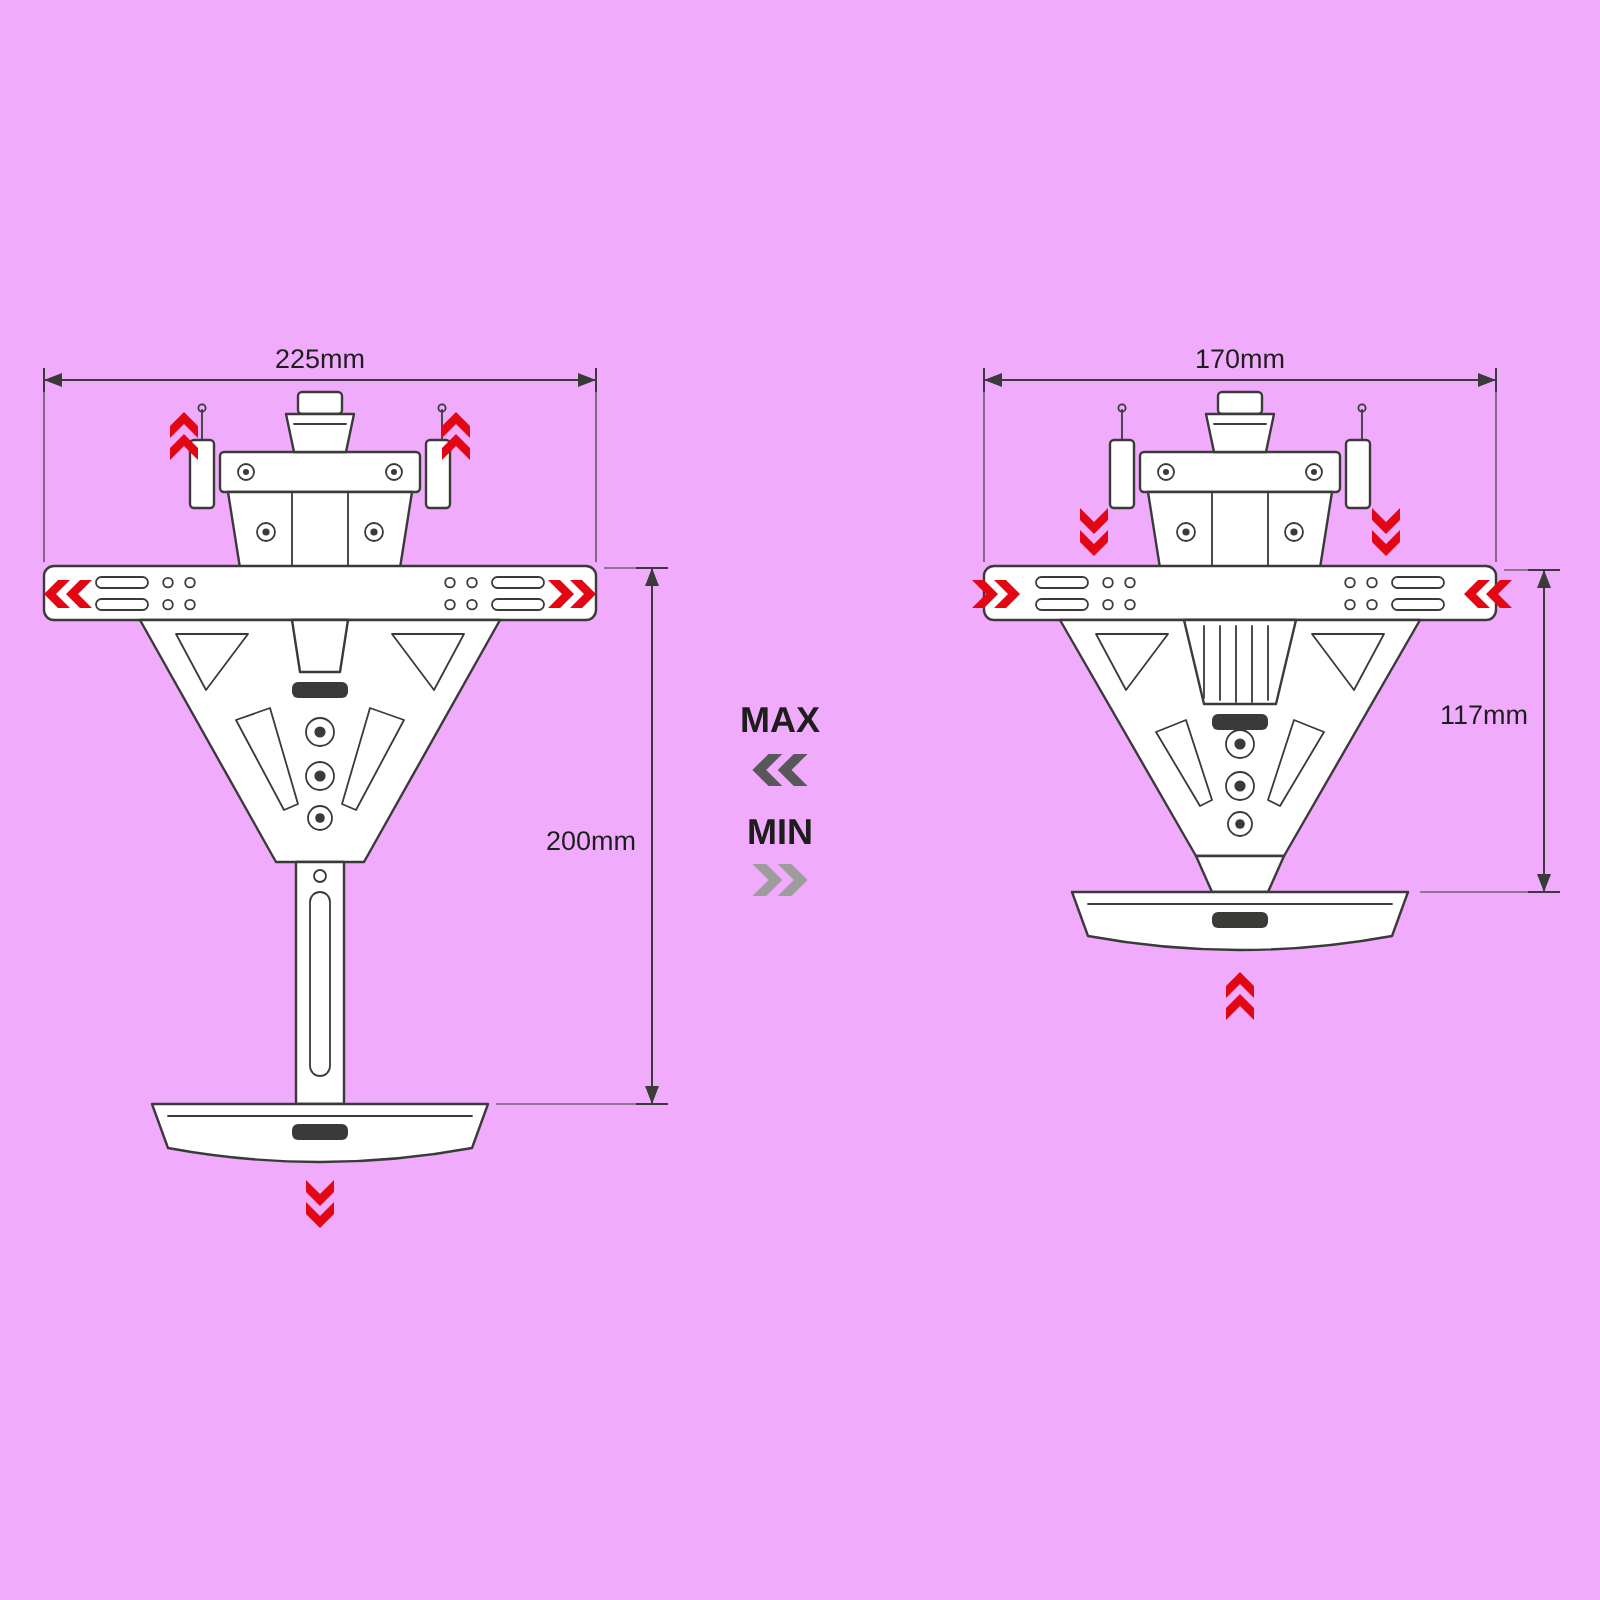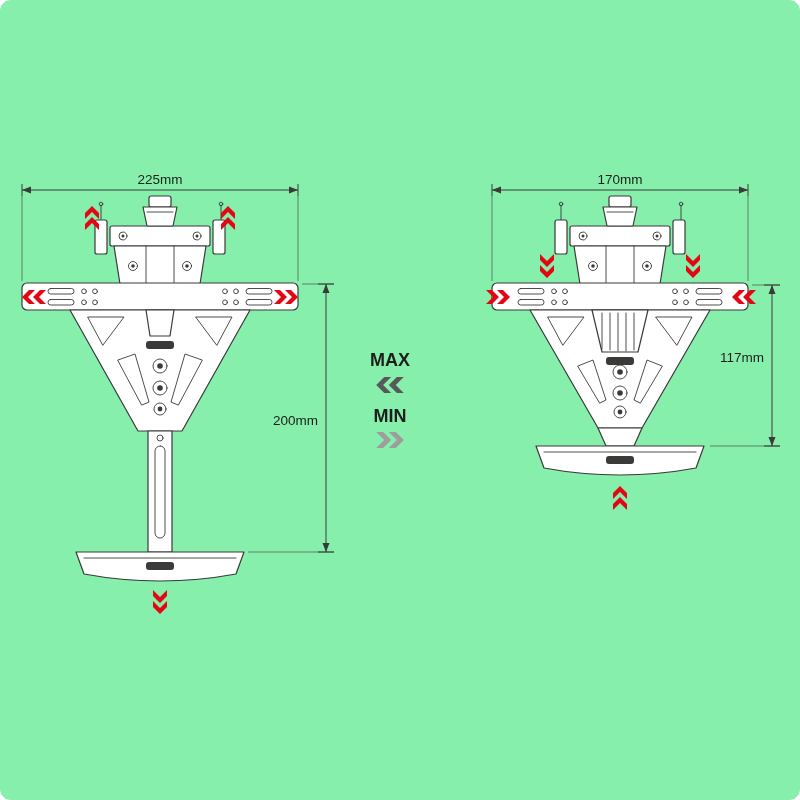--- a/index.html
+++ b/index.html
@@ -3,21 +3,21 @@
 <meta charset="utf-8">
 <style>
   :root{
     --accent:#e30613;
     --line:#3a3a39;
     --ink:#1d1d1b;
     --max-chev:#58585a;
     --min-chev:#9d9d9c;
   }
   html,body{margin:0;padding:0;background:#ffffff;}
-  .stage{width:800px;height:800px;background:#86efac;position:relative;overflow:hidden;border-radius:11px;}
+  .stage{width:800px;height:800px;background:#f0abfc;position:relative;overflow:hidden;}
   svg{display:block;}
   .part{fill:#ffffff;stroke:var(--line);stroke-width:1.2;stroke-linejoin:round;stroke-linecap:round;}
   .detail{fill:none;stroke:var(--line);stroke-width:0.9;stroke-linejoin:round;stroke-linecap:round;}
   .fillmark{fill:var(--line);stroke:none;}
   .dim{stroke:var(--line);stroke-width:1;fill:none;}
   .ext{stroke:var(--line);stroke-width:0.6;fill:none;}
   .arrow{fill:var(--line);stroke:none;}
   .dim-label{font-family:"Liberation Sans",sans-serif;font-size:13.5px;fill:var(--ink);}
   .legend-label{font-family:"Liberation Sans",sans-serif;font-size:18px;font-weight:bold;fill:var(--ink);}
   .red{fill:var(--accent);}

